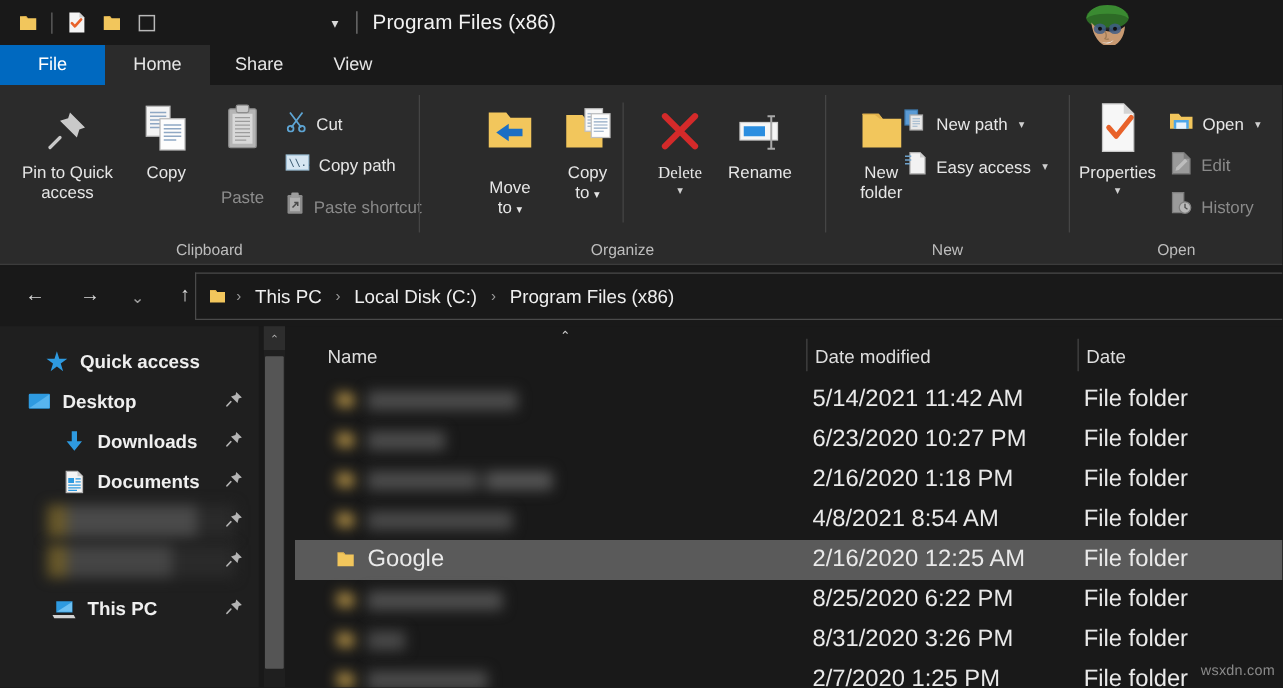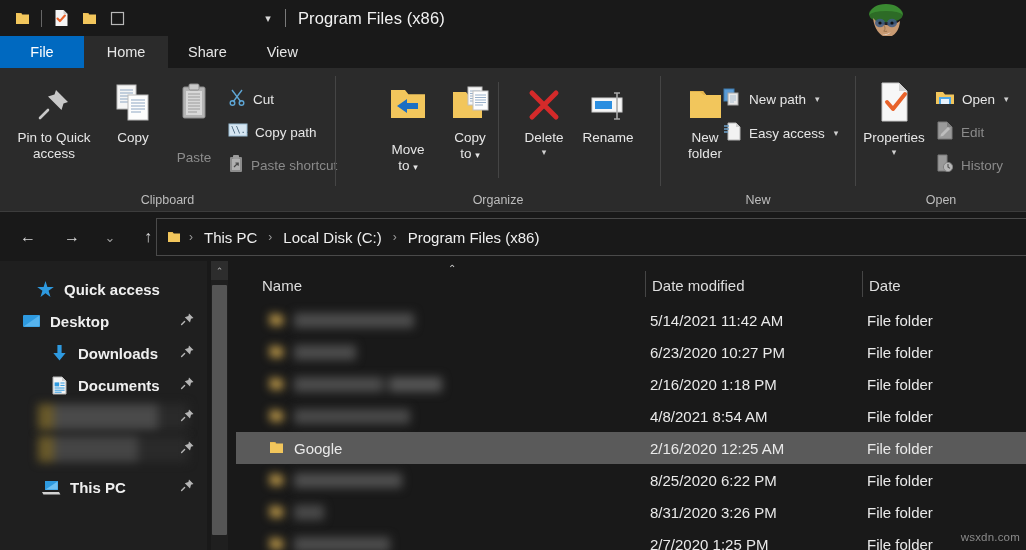--- a/index.html
+++ b/index.html
@@ -134,21 +134,21 @@
   .colhead .sortmark {
     position: absolute; left: 212px; top: 2px; color: #cfcfcf; font-size: 10px;
   }
   .col {
     position: absolute; top: 16px; font-size: 15px; color: #dedede;
   }
   .coldiv { position: absolute; top: 10px; width: 1px; height: 26px; background: #454545; }
 
   .frow {
     position: relative; height: 32px; display: flex; align-items: center;
-    font-size: 15px; color: #e9e9e9;
+    font-size: 19px; color: #e9e9e9;
   }
   .frow.sel { background: #5a5a5a; }
   .f-icon { position: absolute; left: 32px; top: 7px; }
   .f-name { position: absolute; left: 58px; white-space: nowrap; }
   .f-date { position: absolute; left: 414px; }
   .f-type { position: absolute; left: 631px; }
 
   .watermark {
     position: absolute; right: 6px; bottom: 7px; font-size: 11.5px;
     color: #8a8a8a; letter-spacing: .2px;
@@ -328,21 +328,21 @@
           </svg>
         </div>
         <div class="lbl">
           <span>Copy</span><br>
           <span>to</span>
           <span class="car" style="font-size:9px;">▾</span>
         </div>
       </div>
       <div class="rsep" style="left:162px; top:14px; height:96px;"></div>
 
-      <div class="bigbtn" style="left:170px;">
+      <div class="bigbtn" style="left:170px;font-family:Liberation Serif, serif;">
         <div class="ic">
           <svg width="38" height="38" viewBox="0 0 38 38">
             <path d="M7 7 L31 31 M31 7 L7 31" stroke="#d42a2a" stroke-width="5" stroke-linecap="round"></path>
           </svg>
         </div>
         <div class="lbl">Delete</div>
         <div class="caret-dn">▾</div>
       </div>
 
       <div class="bigbtn" style="left:234px;">

